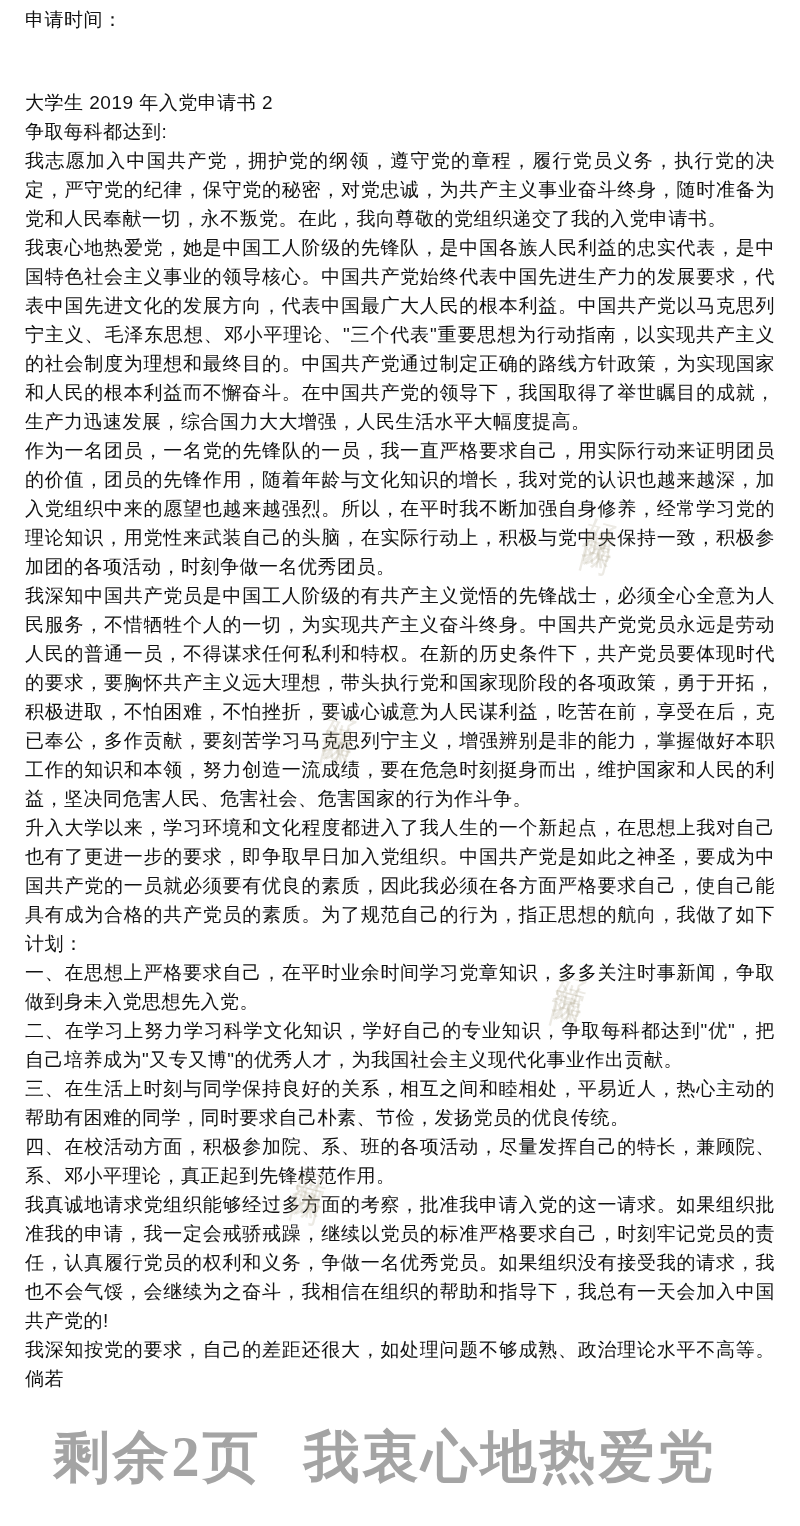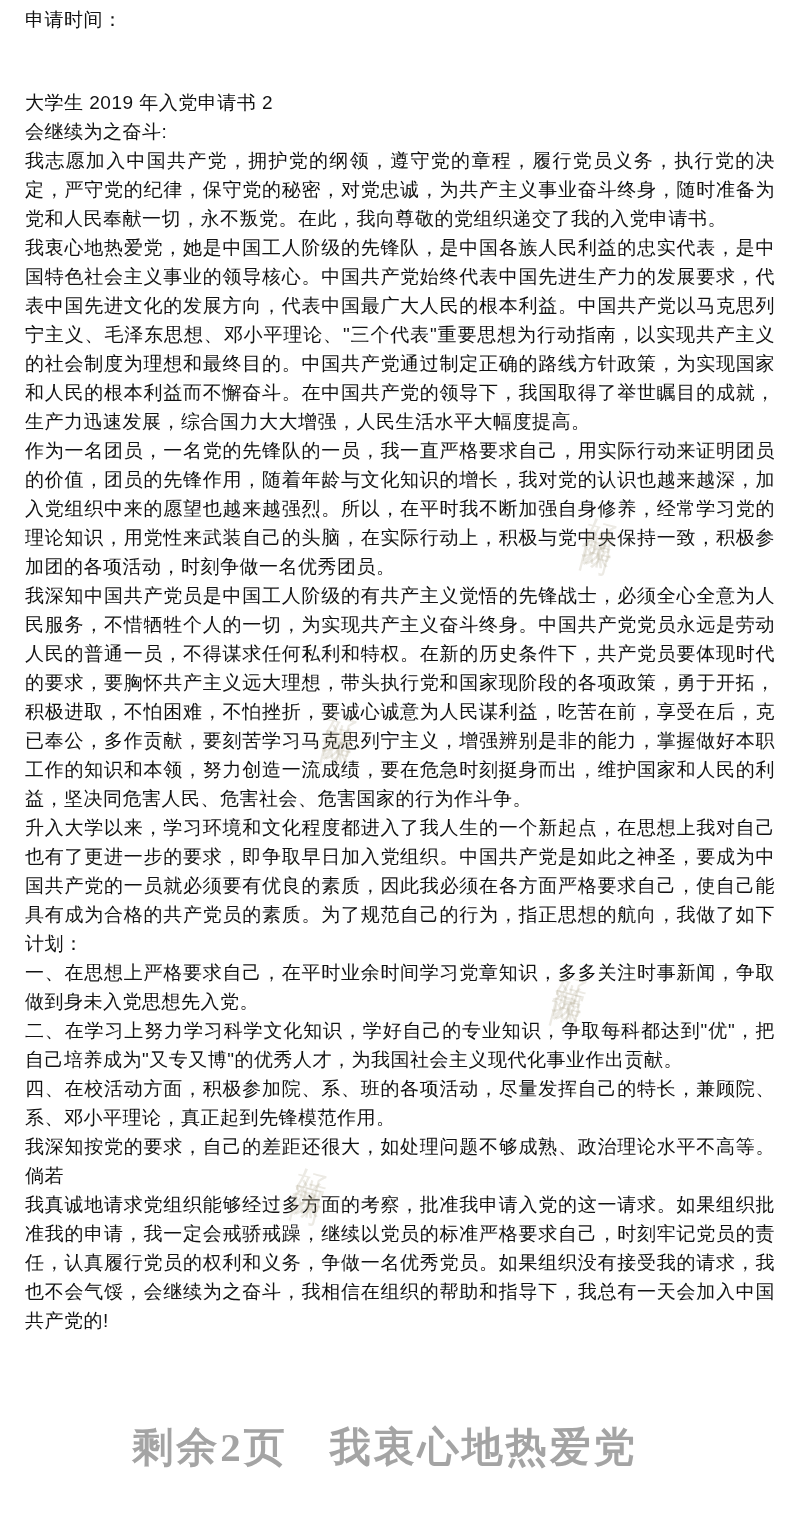--- a/index.html
+++ b/index.html
@@ -47,47 +47,48 @@
     left: 0;
     top: 1420px;
     width: 100%;
     display: flex;
     justify-content: center;
     gap: 42px;
     padding-right: 30px;
     box-sizing: border-box;
     font-family: "Liberation Serif", serif;
     font-weight: bold;
-    font-size: 41px;
+    font-size: 56px;
     color: #a4a4a4;
     letter-spacing: 3px;
     white-space: nowrap;
   }
 </style>
 </head>
 <body>
 
 <div class="page">
 
   <div class="doc">
     <p class="header-line">申请人：</p>
     <p class="header-line">申请时间：</p>
     <div class="spacer"></div>
     <p>大学生 2019 年入党申请书 2</p>
-    <p>会继续为之奋斗:</p>
+    <p>争取每科都达到:</p>
     <p>我志愿加入中国共产党，拥护党的纲领，遵守党的章程，履行党员义务，执行党的决定，严守党的纪律，保守党的秘密，对党忠诚，为共产主义事业奋斗终身，随时准备为党和人民奉献一切，永不叛党。在此，我向尊敬的党组织递交了我的入党申请书。</p>
     <p>我衷心地热爱党，她是中国工人阶级的先锋队，是中国各族人民利益的忠实代表，是中国特色社会主义事业的领导核心。中国共产党始终代表中国先进生产力的发展要求，代表中国先进文化的发展方向，代表中国最广大人民的根本利益。中国共产党以马克思列宁主义、毛泽东思想、邓小平理论、"三个代表"重要思想为行动指南，以实现共产主义的社会制度为理想和最终目的。中国共产党通过制定正确的路线方针政策，为实现国家和人民的根本利益而不懈奋斗。在中国共产党的领导下，我国取得了举世瞩目的成就，生产力迅速发展，综合国力大大增强，人民生活水平大幅度提高。</p>
     <p>作为一名团员，一名党的先锋队的一员，我一直严格要求自己，用实际行动来证明团员的价值，团员的先锋作用，随着年龄与文化知识的增长，我对党的认识也越来越深，加入党组织中来的愿望也越来越强烈。所以，在平时我不断加强自身修养，经常学习党的理论知识，用党性来武装自己的头脑，在实际行动上，积极与党中央保持一致，积极参加团的各项活动，时刻争做一名优秀团员。</p>
     <p>我深知中国共产党员是中国工人阶级的有共产主义觉悟的先锋战士，必须全心全意为人民服务，不惜牺牲个人的一切，为实现共产主义奋斗终身。中国共产党党员永远是劳动人民的普通一员，不得谋求任何私利和特权。在新的历史条件下，共产党员要体现时代的要求，要胸怀共产主义远大理想，带头执行党和国家现阶段的各项政策，勇于开拓，积极进取，不怕困难，不怕挫折，要诚心诚意为人民谋利益，吃苦在前，享受在后，克已奉公，多作贡献，要刻苦学习马克思列宁主义，增强辨别是非的能力，掌握做好本职工作的知识和本领，努力创造一流成绩，要在危急时刻挺身而出，维护国家和人民的利益，坚决同危害人民、危害社会、危害国家的行为作斗争。</p>
     <p>升入大学以来，学习环境和文化程度都进入了我人生的一个新起点，在思想上我对自己也有了更进一步的要求，即争取早日加入党组织。中国共产党是如此之神圣，要成为中国共产党的一员就必须要有优良的素质，因此我必须在各方面严格要求自己，使自己能具有成为合格的共产党员的素质。为了规范自己的行为，指正思想的航向，我做了如下计划：</p>
     <p>一、在思想上严格要求自己，在平时业余时间学习党章知识，多多关注时事新闻，争取做到身未入党思想先入党。</p>
     <p>二、在学习上努力学习科学文化知识，学好自己的专业知识，争取每科都达到"优"，把自己培养成为"又专又博"的优秀人才，为我国社会主义现代化事业作出贡献。</p>
+    <p>三、在生活上时刻与同学保持良好的关系，相互之间和睦相处，平易近人，热心主动的帮助有困难的同学，同时要求自己朴素、节俭，发扬党员的优良传统。</p>
     <p>四、在校活动方面，积极参加院、系、班的各项活动，尽量发挥自己的特长，兼顾院、系、邓小平理论，真正起到先锋模范作用。</p>
+    <p>我真诚地请求党组织能够经过多方面的考察，批准我申请入党的这一请求。如果组织批准我的申请，我一定会戒骄戒躁，继续以党员的标准严格要求自己，时刻牢记党员的责任，认真履行党员的权利和义务，争做一名优秀党员。如果组织没有接受我的请求，我也不会气馁，会继续为之奋斗，我相信在组织的帮助和指导下，我总有一天会加入中国共产党的!</p>
     <p>我深知按党的要求，自己的差距还很大，如处理问题不够成熟、政治理论水平不高等。倘若</p>
-    <p>我真诚地请求党组织能够经过多方面的考察，批准我申请入党的这一请求。如果组织批准我的申请，我一定会戒骄戒躁，继续以党员的标准严格要求自己，时刻牢记党员的责任，认真履行党员的权利和义务，争做一名优秀党员。如果组织没有接受我的请求，我也不会气馁，会继续为之奋斗，我相信在组织的帮助和指导下，我总有一天会加入中国共产党的!</p>
   </div>
 
   <span class="watermark wm1">好党课网</span>
   <span class="watermark wm2">好党课网</span>
   <span class="watermark wm3">好党课网</span>
   <span class="watermark wm4">好党课网</span>
 
   <div class="footer">
     <span>剩余2页</span>
     <span>我衷心地热爱党</span>

